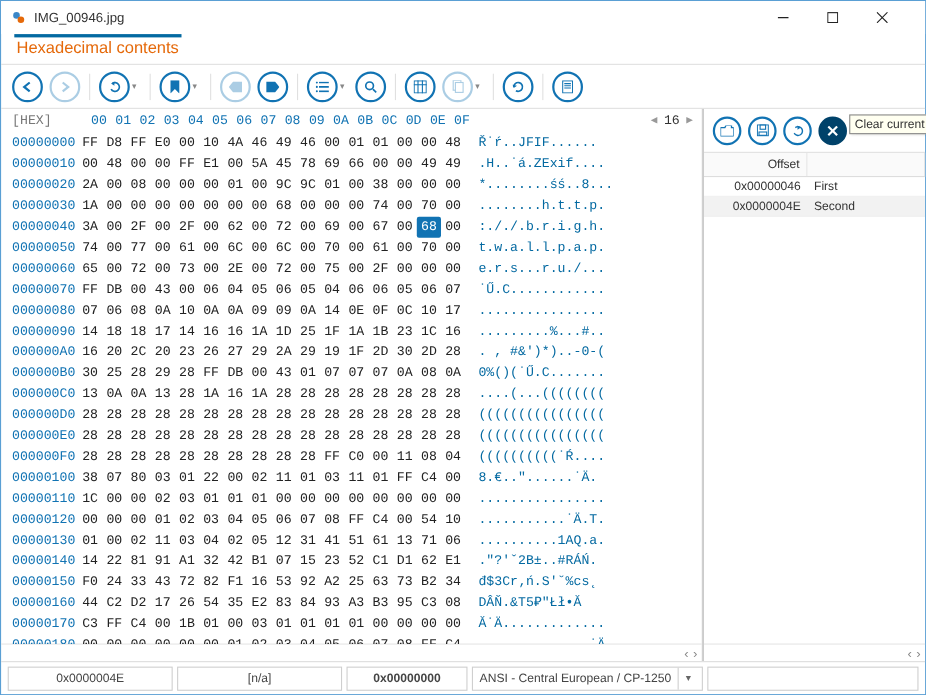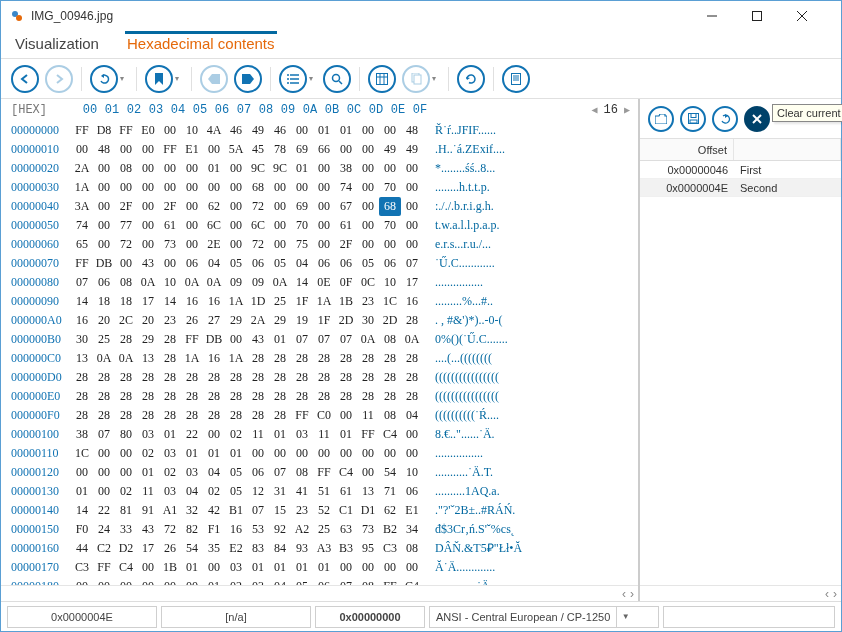--- a/index.html
+++ b/index.html
@@ -19,21 +19,21 @@
   .split { display:flex; align-items:center; }
   .sep { width: 1px; height: 24px; background: #e0e0e0; margin: 0 2px; }
   .main { flex: 1; display: flex; min-height: 0; justify-content: flex-end; }
   .hexpane { flex: 1; display: flex; flex-direction: column; min-width: 0; border-right: 1px solid #ccc; }
   .hexheader { display: flex; align-items: center; padding: 4px 8px 2px 10px; font-family: Consolas,"Courier New",monospace; font-size: 12px; color:#1173b3;}
   .hexlabel { color:#777; margin-right: 8px; width: 60px; }
   .hexcols { flex:1; display:flex; gap:0; }
   .hexcol { width: 22px; text-align:center; color:#1173b3; cursor:pointer;}
   .navlen { margin-left:auto; display:flex; align-items:center; gap:6px; color:#777;}
   .navlen .arrow{ color:#999; font-size:10px; cursor:pointer;}
-  .hexbody { flex:1; overflow:auto; font-family: Liberation Serif, serif; font-size:12px; line-height:19px; padding: 2px 8px 2px 10px; white-space:pre; position:relative;}
+  .hexbody { flex:1; overflow:auto; font-family: Liberation Mono, monospace; font-size:12px; line-height:19px; padding: 2px 8px 2px 10px; white-space:pre; position:relative;}
   .row { display:flex; }
   .addr { width:60px; color:#1173b3; cursor:pointer;}
   .bytes { display:flex; }
   .byte { width:22px; text-align:center; color:#222; }
   .byte.hl { background:#1173b3; color:#fff; border-radius:2px;}
   .ascii { margin-left:12px; color:#0369a1; letter-spacing:0;}
   .scrolltrack { height:16px; border-top:1px solid #e5e5e5; display:flex; align-items:center; justify-content:flex-end; padding:0 4px; gap:4px; color:#888;}
   .side { width: 202px; display:flex; flex-direction:column; border-left:1px solid #ccc;}
   .sidetoolbar { height:40px; display:flex; align-items:center; gap:6px; padding:0 8px; border-bottom:1px solid #e0e0e0; position:relative;}
   .sbtn { width:26px; height:26px; border-radius:50%; border:2px solid #1173b3; color:#1173b3; display:flex; align-items:center; justify-content:center; background:#fff; cursor:pointer; font-size:11px;}
@@ -77,21 +77,20 @@
       </div>
     <div class="winbtn close">
         <svg width="10" height="10">
           <line x1="0" y1="0" x2="10" y2="10" stroke="#222" stroke-width="1"></line>
           <line x1="10" y1="0" x2="0" y2="10" stroke="#222" stroke-width="1"></line>
         </svg>
       </div>
   </div>
 
   <div class="tabstrip">
-    <div class="tab">Visualization</div>
     <div class="tab active">Hexadecimal contents</div>
   </div>
 
   <div class="toolbar">
     <div class="tbtn">
         <svg width="12" height="12" viewBox="0 0 12 12">
           <path d="M8 2 L3 6 L8 10" fill="none" stroke="#1173b3" stroke-width="2"></path>
         </svg>
       </div>
     <div class="tbtn disabled">
@@ -266,19 +265,19 @@
         <span>‹</span>
         <span>›</span>
       </div>
     </div>
   </div>
 
   <div class="statusbar">
     <div class="sfield center" style="width:150px;">0x0000004E</div>
     <div class="sfield center" style="width:150px;">[n/a]</div>
     <div class="sfield center" style="width:110px;font-weight:bold;">0x00000000</div>
-    <div class="sfield" style="width:230px;padding-right:3px;">
+    <div class="sfield" style="width:210px;padding-right:3px;">
       <span>ANSI - Central European / CP-1250</span>
       <span class="dropbtn">▼</span>
     </div>
     <div class="sfield flex"></div>
   </div>
 </div>
 
 </body></html>

